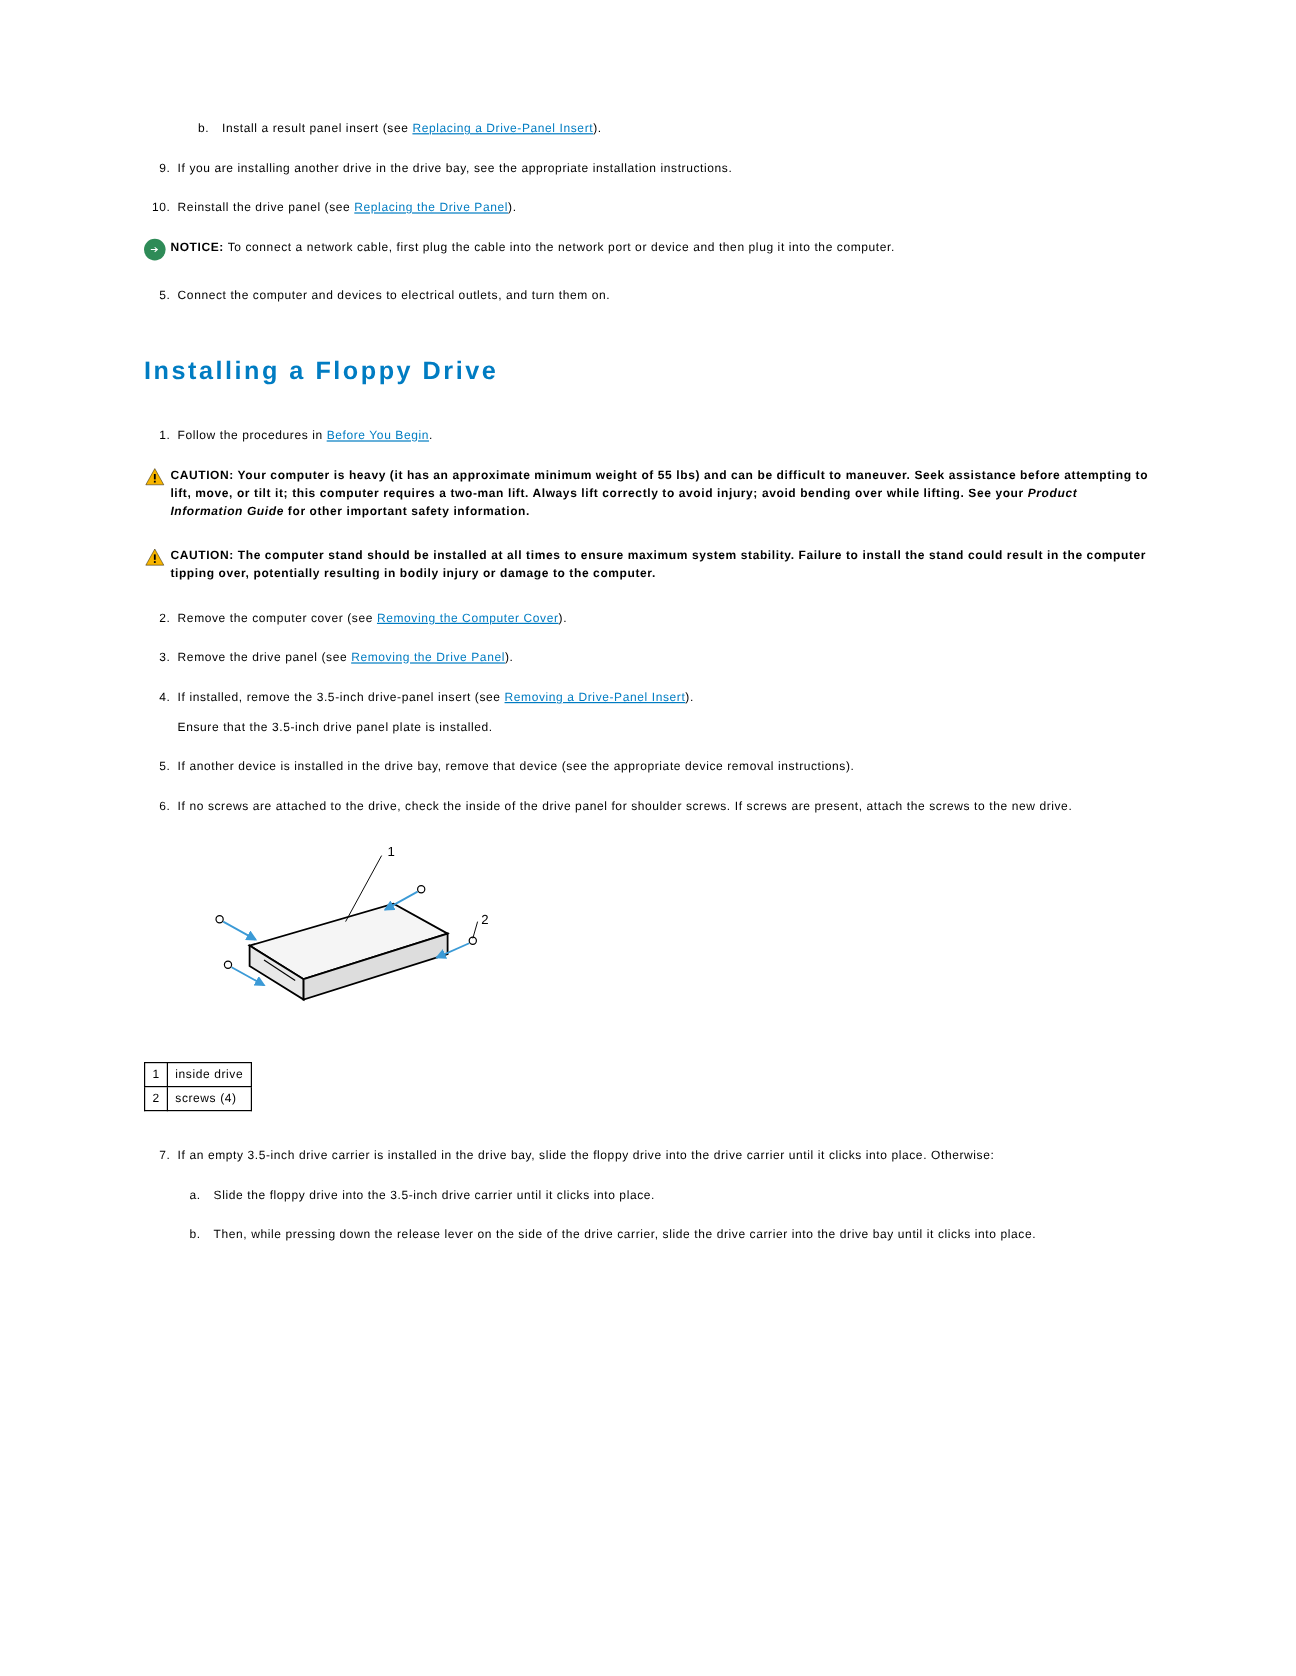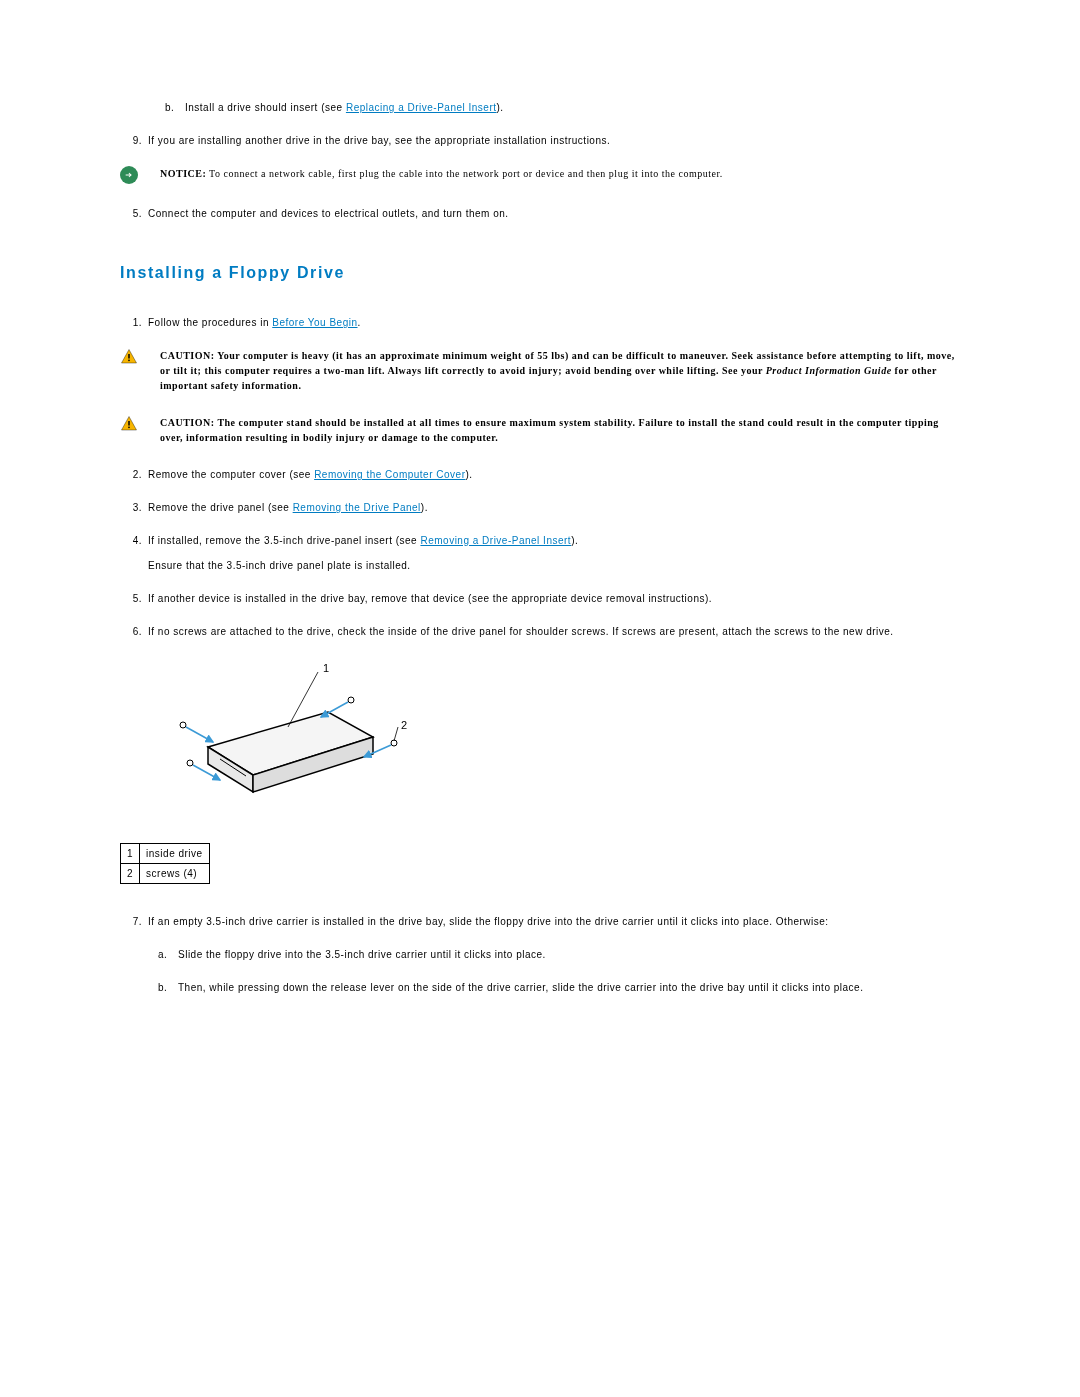--- a/index.html
+++ b/index.html
@@ -16,30 +16,29 @@
   .sub-item, .step-item { margin-bottom: 18px; }
   .sub-item { padding-left: 45px; display: flex; }
   .sub-item .marker { width: 20px; flex-shrink: 0; }
   .step-item { display: flex; }
   .step-item .marker { width: 28px; flex-shrink: 0; text-align: right; padding-right: 6px; }
   .step-item .body { flex: 1; }
   a.link { color: #007cc2; text-decoration: underline; }
   h2.section-heading {
     color: #007cc2;
     font-weight: bold;
-    font-size: 16px;
+    font-size: 21px;
     letter-spacing: 0.1em;
     margin-top: 40px;
     margin-bottom: 30px;
   }
   .notice-row, .caution-row {
     display: flex;
-    gap: 22px;
+    gap: 4px;
     margin-bottom: 22px;
-    font-family: Liberation Serif, serif;
   }
   .icon-box { width: 18px; height: 18px; flex-shrink: 0; }
   .notice-icon {
     width: 18px; height: 18px; border-radius: 50%;
     background: #2e8b57;
     display: flex; align-items: center; justify-content: center;
     color: #fff; font-size: 12px;
   }
   .caution-icon svg { width: 18px; height: 18px; display: block; }
   .msg { flex: 1; }
@@ -61,29 +60,35 @@
   .sublist .sub-item { padding-left: 10px; }
 </style>
 </head>
 <body>
 
 <div class="content">
 
   <div class="sub-item">
     <span class="marker">b.</span>
     <span class="body">
-      <span>Install a drive should insert (see </span><a class="link" href="#">Replacing a Drive-Panel Insert</a><span>).</span>
+      <span>Install a result panel insert (see </span><a class="link" href="#">Replacing a Drive-Panel Insert</a><span>).</span>
     </span>
   </div>
 
   <div class="step-item">
     <span class="marker">9.</span>
     <span class="body">If you are installing another drive in the drive bay, see the appropriate installation instructions.</span>
   </div>
 
+  <div class="step-item">
+    <span class="marker">10.</span>
+    <span class="body">
+      <span>Reinstall the drive panel (see </span><a class="link" href="#">Replacing the Drive Panel</a><span>).</span>
+    </span>
+  </div>
 
 
   <div class="notice-row">
     <div class="icon-box">
       <div class="notice-icon">
         <svg viewBox="0 0 24 24" width="10" height="10">
             <path fill="#fff" d="M4 11h10l-3-3 1.4-1.4L18.8 12l-6.4 5.4L11 16l3-3H4z"></path>
           </svg>
       </div>
     </div>
@@ -121,21 +126,21 @@
 
   <div class="caution-row">
     <div class="icon-box caution-icon">
       <svg viewBox="0 0 24 24">
           <path fill="#f7b500" stroke="#000" stroke-width="0.5" d="M12 2 L22 20 L2 20 Z"></path>
           <rect x="11" y="8" width="2" height="6" fill="#000"></rect>
           <rect x="11" y="15.5" width="2" height="2" fill="#000"></rect>
         </svg>
     </div>
     <div class="msg">
-      <strong>CAUTION:</strong><strong> The computer stand should be installed at all times to ensure maximum system stability. Failure to install the stand could result in the computer tipping over, information resulting in bodily injury or damage to the computer.</strong>
+      <strong>CAUTION:</strong><strong> The computer stand should be installed at all times to ensure maximum system stability. Failure to install the stand could result in the computer tipping over, potentially resulting in bodily injury or damage to the computer.</strong>
     </div>
   </div>
 
   <div class="step-item">
     <span class="marker">2.</span>
     <span class="body">
       <span>Remove the computer cover (see </span><a class="link" href="#">Removing the Computer Cover</a><span>).</span>
     </span>
   </div>
 

